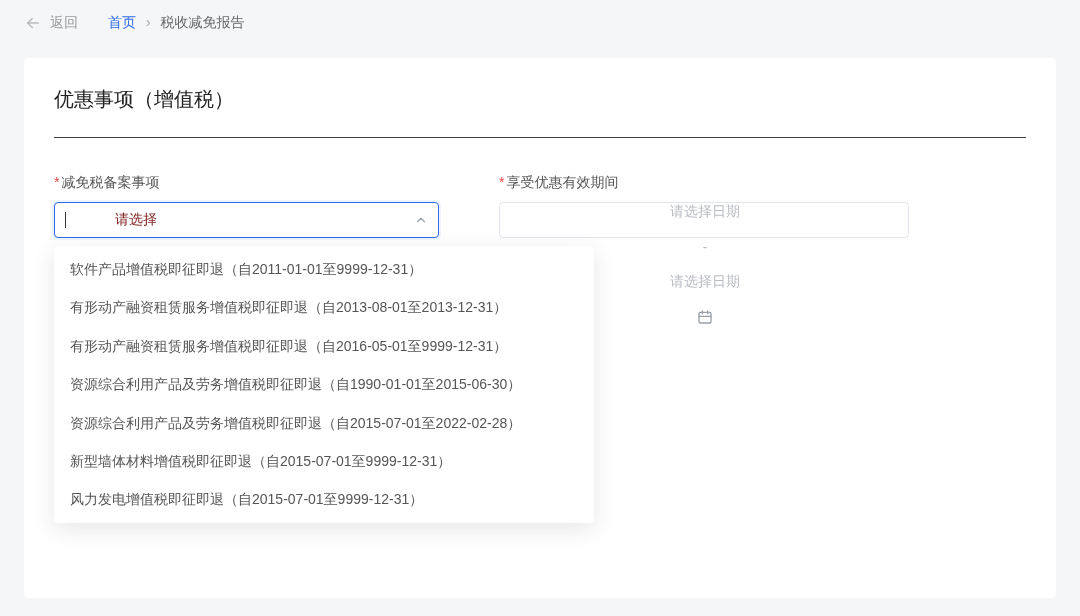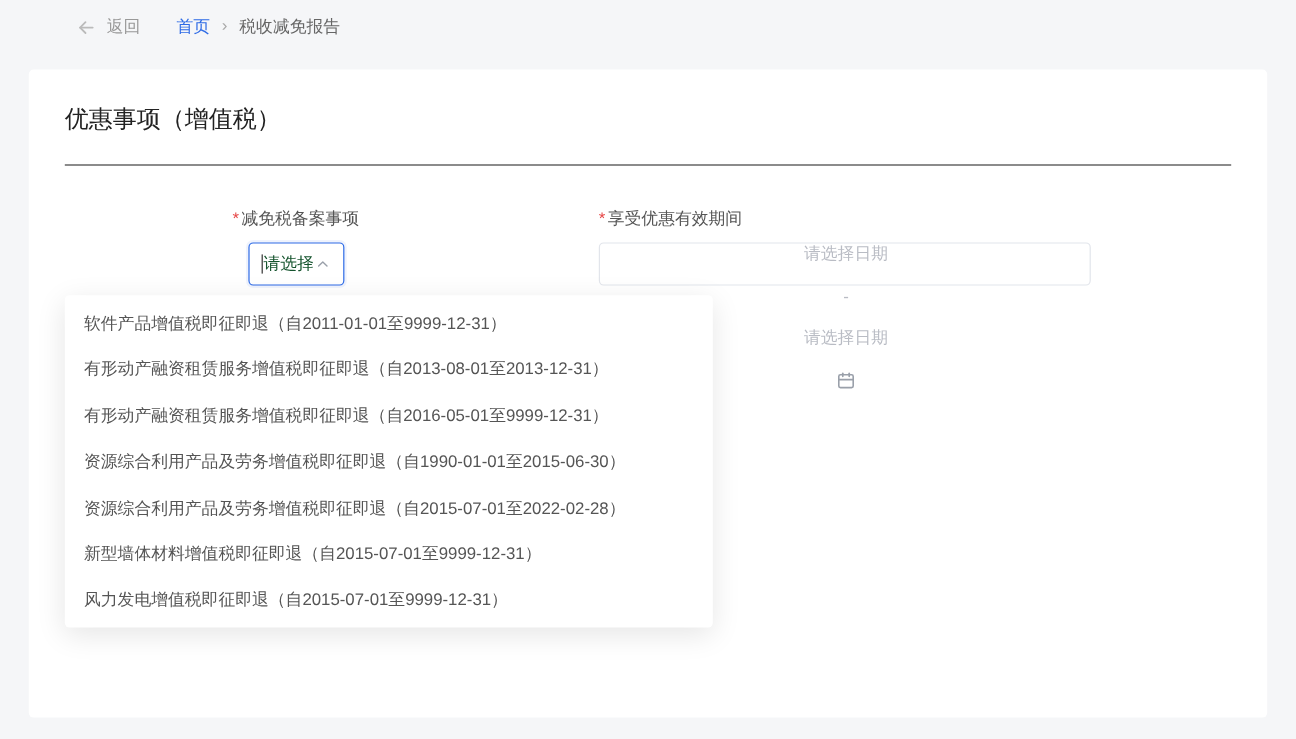--- a/index.html
+++ b/index.html
@@ -14,21 +14,20 @@
       height: 616px;
       overflow: hidden;
       color: #333;
       font-size: 14px;
     }
     .topbar {
       display: flex;
       align-items: flex-start;
       padding: 14px 24px;
       gap: 12px;
-      margin-left: 39px;
     }
     .back-wrap {
       display: flex;
       align-items: center;
       gap: 8px;
       color: #999;
       cursor: pointer;
     }
     .back-arrow {
       width: 18px;
@@ -72,21 +71,20 @@
       gap: 60px;
       margin-top: 36px;
     }
     .form-field {
       display: flex;
       flex-direction: column;
       gap: 10px;
     }
     .field-a {
       width: 385px;
-      align-items: center;
     }
     .field-b {
       width: 410px;
     }
     .label {
       color: #555;
       font-size: 14px;
     }
     .req {
       color: #e64545;
@@ -98,22 +96,23 @@
       border-radius: 4px;
       display: flex;
       align-items: center;
       justify-content: space-between;
       padding: 0 10px 0 12px;
       background: #fff;
       cursor: pointer;
       box-shadow: 0 0 0 2px rgba(46,107,230,0.08);
     }
     .select .placeholder {
-      color: #14532d;
+      color: #7f1d1d;
       position: relative;
+      padding-left: 48px;
     }
     .caret-cursor::before {
       content: '';
       position: absolute;
       left: -2px;
       top: 1px;
       bottom: 1px;
       width: 1px;
       background: #333;
     }

